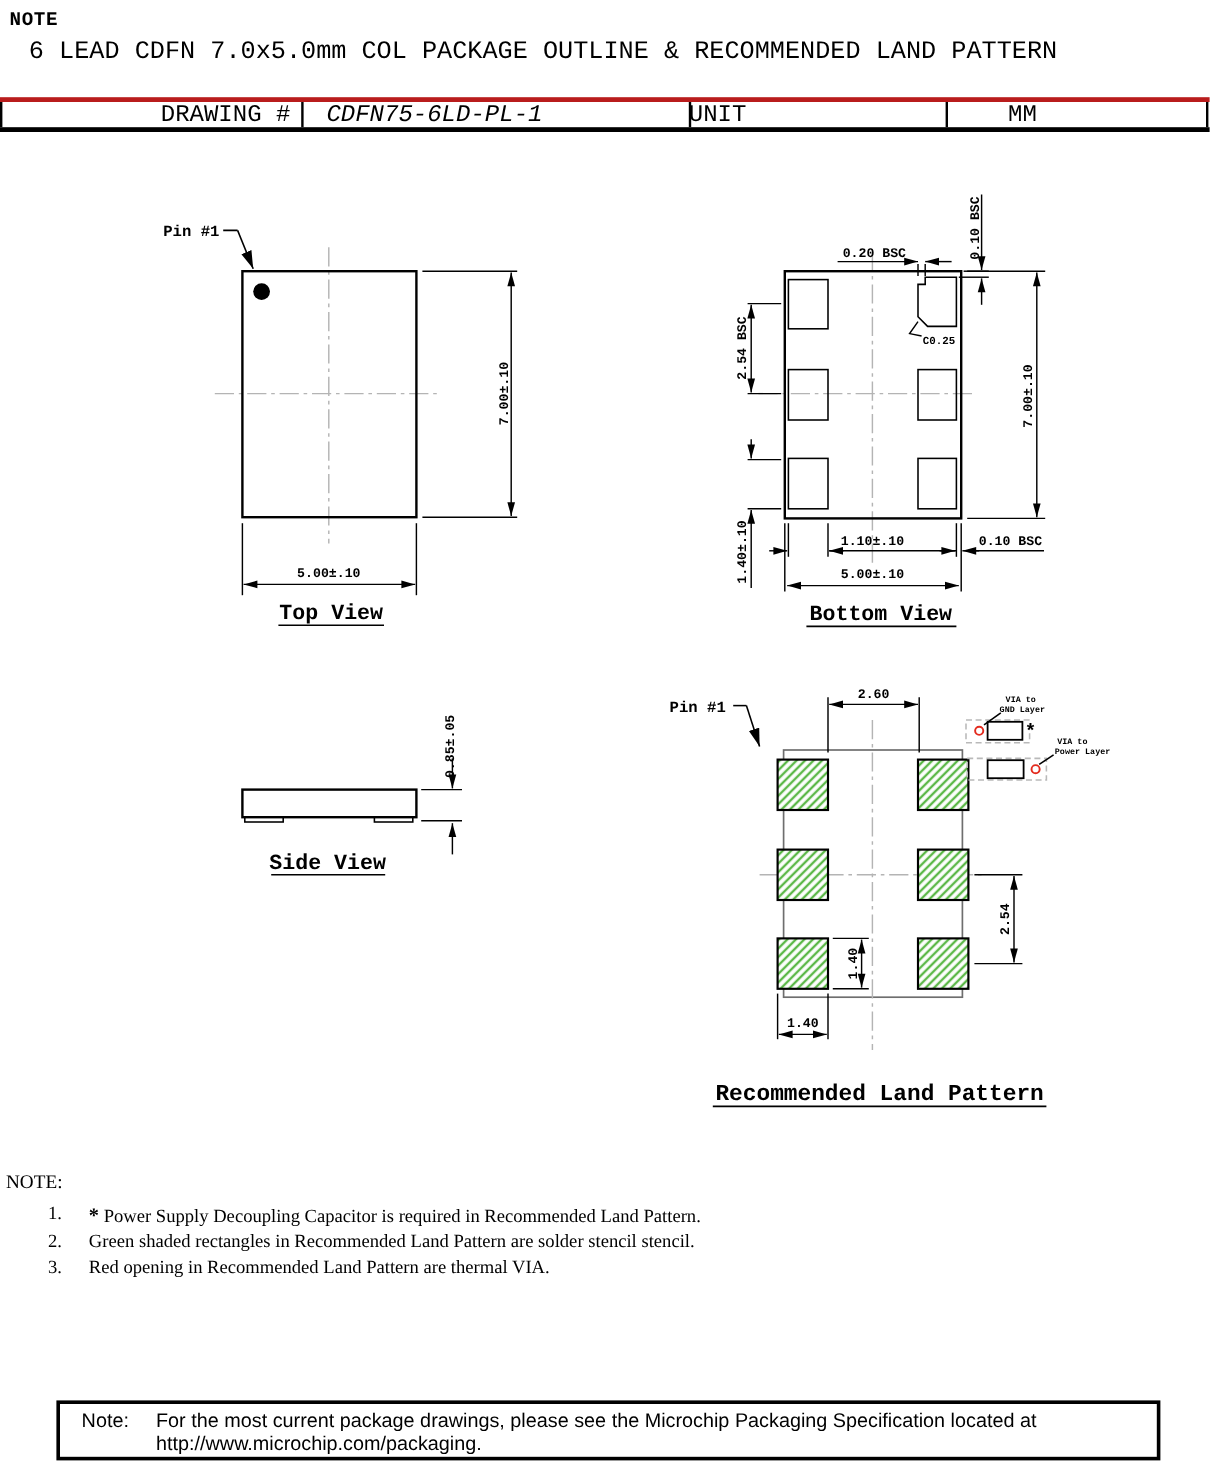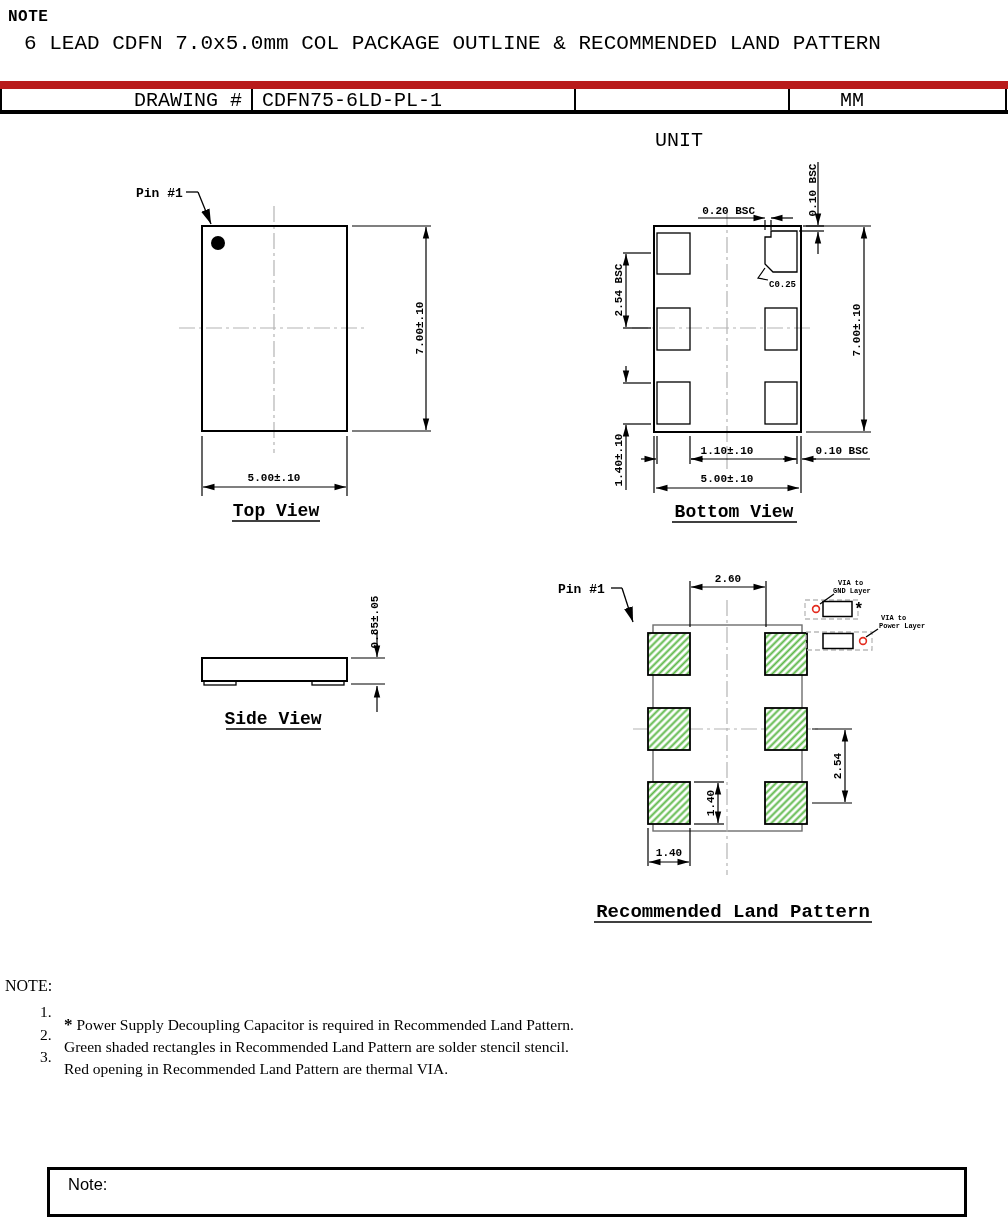--- a/index.html
+++ b/index.html
@@ -4,21 +4,21 @@
 <style>
   html,body{margin:0;padding:0;background:#fff;}
   body{width:1008px;height:1230px;position:relative;overflow:hidden;
        font-family:"Liberation Mono",monospace;color:#000;}
   .abs{position:absolute;}
   
   #title-label{left:8px;top:8px;font:bold 16px "Liberation Mono",monospace;letter-spacing:.5px;}
   #title-text{left:24px;top:32px;font:21px "Liberation Mono",monospace;white-space:nowrap;}
   
   #spec-table{left:0;top:81px;width:1008px;height:21px;
-      border-top:8px solid #b91c1c;border-bottom:4px solid #000;}
+      border-top:4px solid #b91c1c;border-bottom:4px solid #000;}
   #spec-table .vline{position:absolute;top:0;bottom:0;width:2px;background:#000;}
   #spec-table .cell{position:absolute;top:0;height:21px;line-height:21px;
       font:20px "Liberation Mono",monospace;white-space:nowrap;}
   .cell.bold{font-weight:bold;}
   
   #drawing{left:0;top:130px;}
   svg text{font-family:"Liberation Mono",monospace;font-weight:bold;fill:#000;}
   .ln{stroke:#000;stroke-width:2;fill:none;}
   .thin{stroke:#000;stroke-width:1.3;fill:none;}
   .dim{stroke:#000;stroke-width:1.2;fill:none;}
@@ -28,41 +28,41 @@
   .t11{font-size:11px;}
   .t13{font-size:13px;}
   .t18{font-size:18px;}
   .t19{font-size:19px;}
   .t9{font-size:9px;}
   .t7{font-size:7px;}
   
   #note-heading{left:5px;top:977px;font:16px "Liberation Serif",serif;}
   .note-row{position:absolute;font:15.5px "Liberation Serif",serif;white-space:nowrap;}
   .note-row .num{position:absolute;left:40px;}
-  .note-row .txt{position:absolute;left:64px;margin-top:12px;}
+  .note-row .txt{position:absolute;left:74px;}
   .note-row .star{font-weight:bold;font-size:17px;}
   
   #footer-box{left:47px;top:1167px;width:914px;height:44px;border:3px solid #000;
       font-family:"Liberation Sans",sans-serif;}
   #footer-label{position:absolute;left:18px;top:5px;font-size:16.5px;}
   #footer-text{position:absolute;left:80px;top:5px;width:820px;font-size:16.5px;line-height:19px;}
 </style>
 </head>
 <body>
 
 <div class="abs" id="title-label">NOTE</div>
 <div class="abs" id="title-text">6 LEAD CDFN 7.0x5.0mm COL PACKAGE OUTLINE &amp; RECOMMENDED LAND PATTERN</div>
 
 <div class="abs" id="spec-table">
   <div class="vline" style="left:0;"></div>
   <div class="cell bold" style="left:0;width:242px;text-align:right;">DRAWING #</div>
   <div class="vline" style="left:251px;"></div>
-  <div class="cell" style="left:262px;">CDFN75-6LD-PL-1</div>
+  <div class="cell" style="left:272px;font-style:italic;">CDFN75-6LD-PL-1</div>
   <div class="vline" style="left:574px;"></div>
-  <div class="cell bold" style="left:574px;width:210px;text-align:center;margin-top:40px;">UNIT</div>
+  <div class="cell bold" style="left:574px;width:210px;text-align:left;">UNIT</div>
   <div class="vline" style="left:788px;"></div>
   <div class="cell" style="left:840px;">MM</div>
   <div class="vline" style="left:1005px;"></div>
 </div>
 
 <svg class="abs" id="drawing" width="1008" height="800" viewBox="0 130 1008 800" xmlns="http://www.w3.org/2000/svg">
   <defs>
     <marker id="ah" markerUnits="userSpaceOnUse" markerWidth="13" markerHeight="8" refX="12" refY="4" orient="auto-start-reverse">
       <path d="M0.5,0.8 L12,4 L0.5,7.2 z" fill="#000"></path>
     </marker>
@@ -243,13 +243,17 @@
   <span class="num">2.</span>
   <span class="txt">Green shaded rectangles in Recommended Land Pattern are solder stencil stencil.</span>
 </div>
 <div class="note-row" style="top:1048px;">
   <span class="num">3.</span>
   <span class="txt">Red opening in Recommended Land Pattern are thermal VIA.</span>
 </div>
 
 <div class="abs" id="footer-box">
   <div id="footer-label">Note:</div>
+  <div id="footer-text">
+    <div>For the most current package drawings, please see the Microchip Packaging Specification located at</div>
+    <div>http://www.microchip.com/packaging.</div>
+  </div>
 </div>
 
 </body></html>

